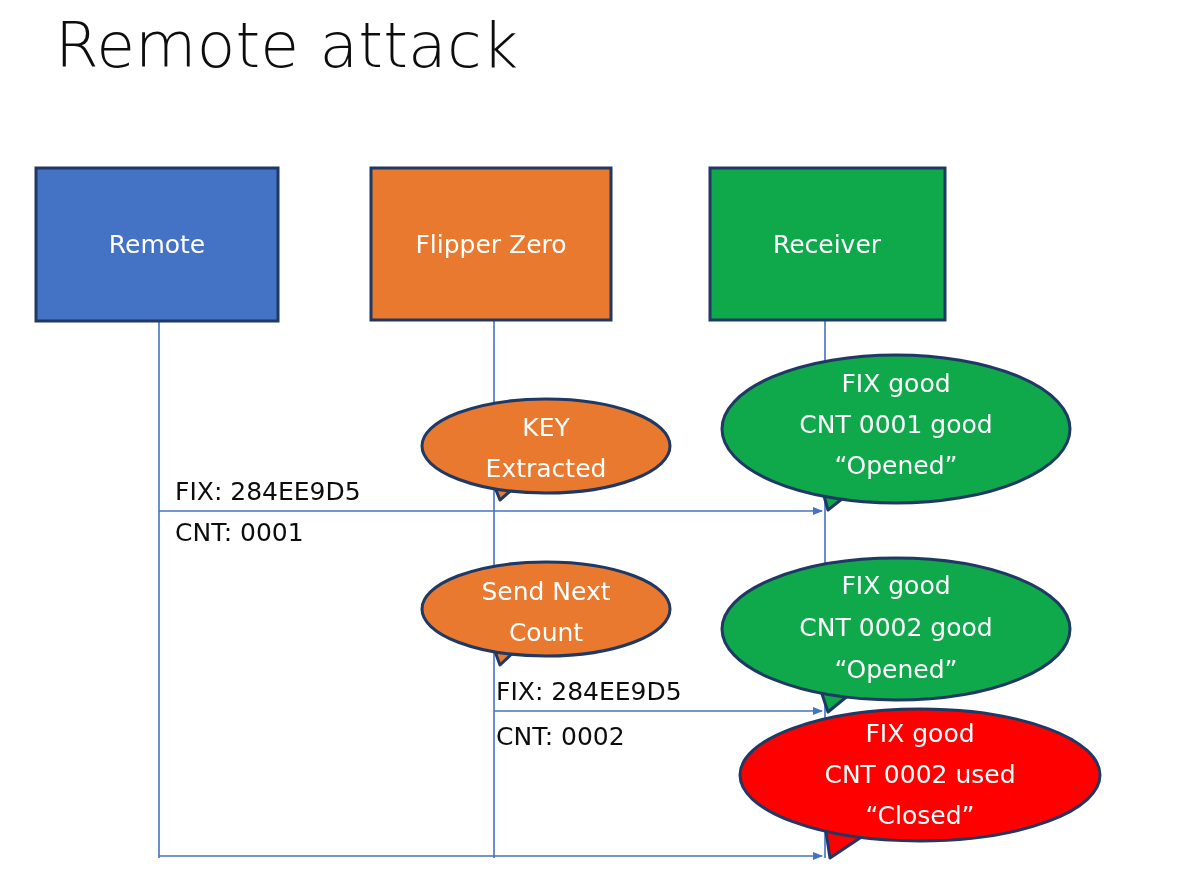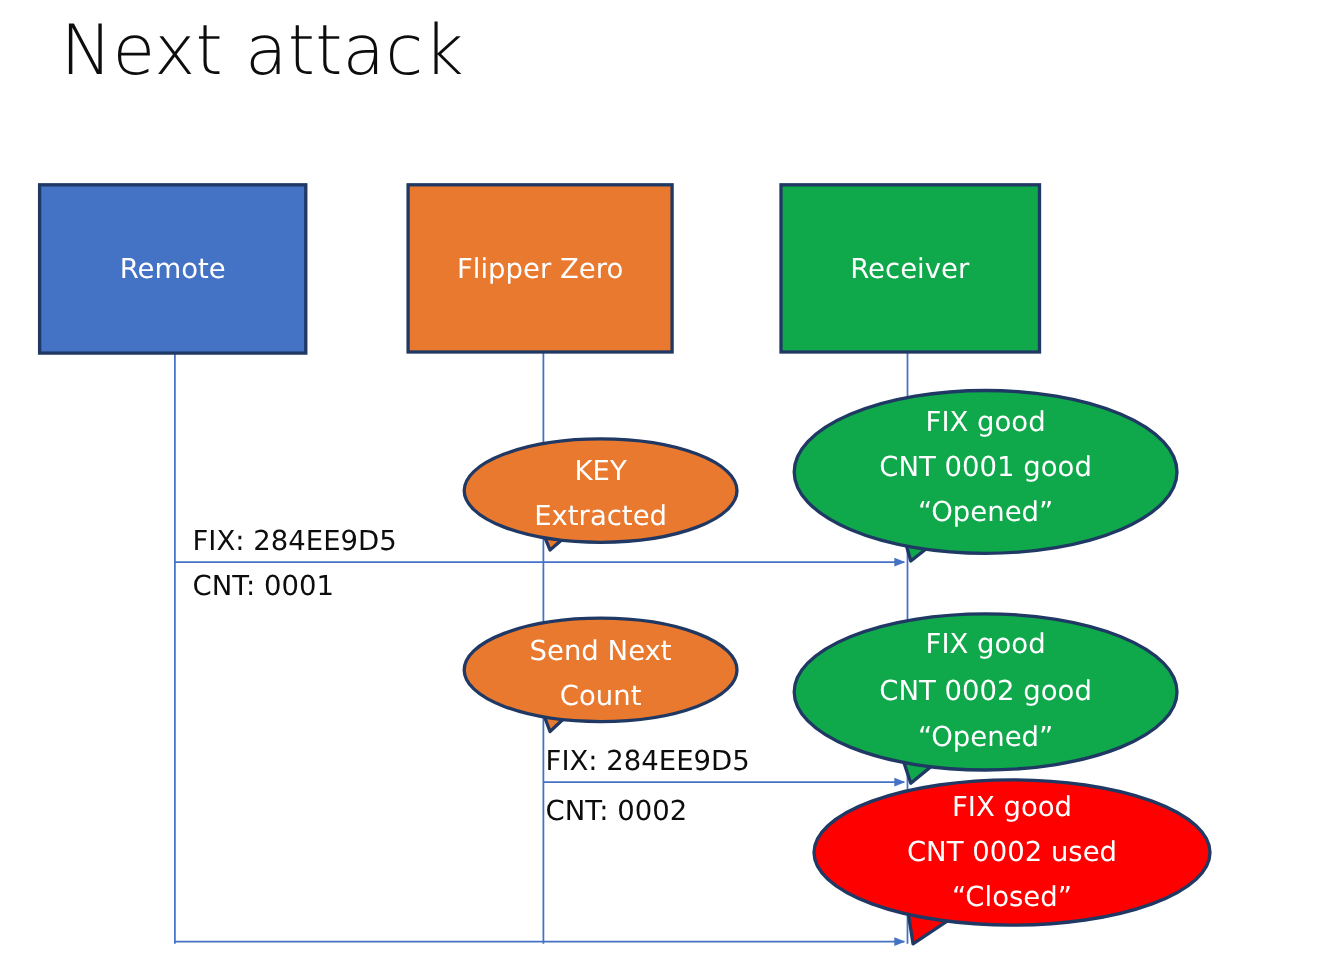--- a/index.html
+++ b/index.html
@@ -54,21 +54,21 @@
   .msg-label {
     font-size: 25px;
     fill: #0d0d0d;
   }
 </style>
 </head>
 <body>
 
 <div id="slide">
 
-  <div class="slide-title">Next attack</div>
+  <div class="slide-title">Remote attack</div>
 
   <svg class="diagram" viewBox="0 0 1200 871">
 
     <defs>
       <marker id="arrowhead" markerWidth="10" markerHeight="8" refX="9" refY="4" orient="auto" markerUnits="userSpaceOnUse">
         <path d="M0,0 L10,4 L0,8 z" fill="#4472C4"></path>
       </marker>
     </defs>
 
     <g>

